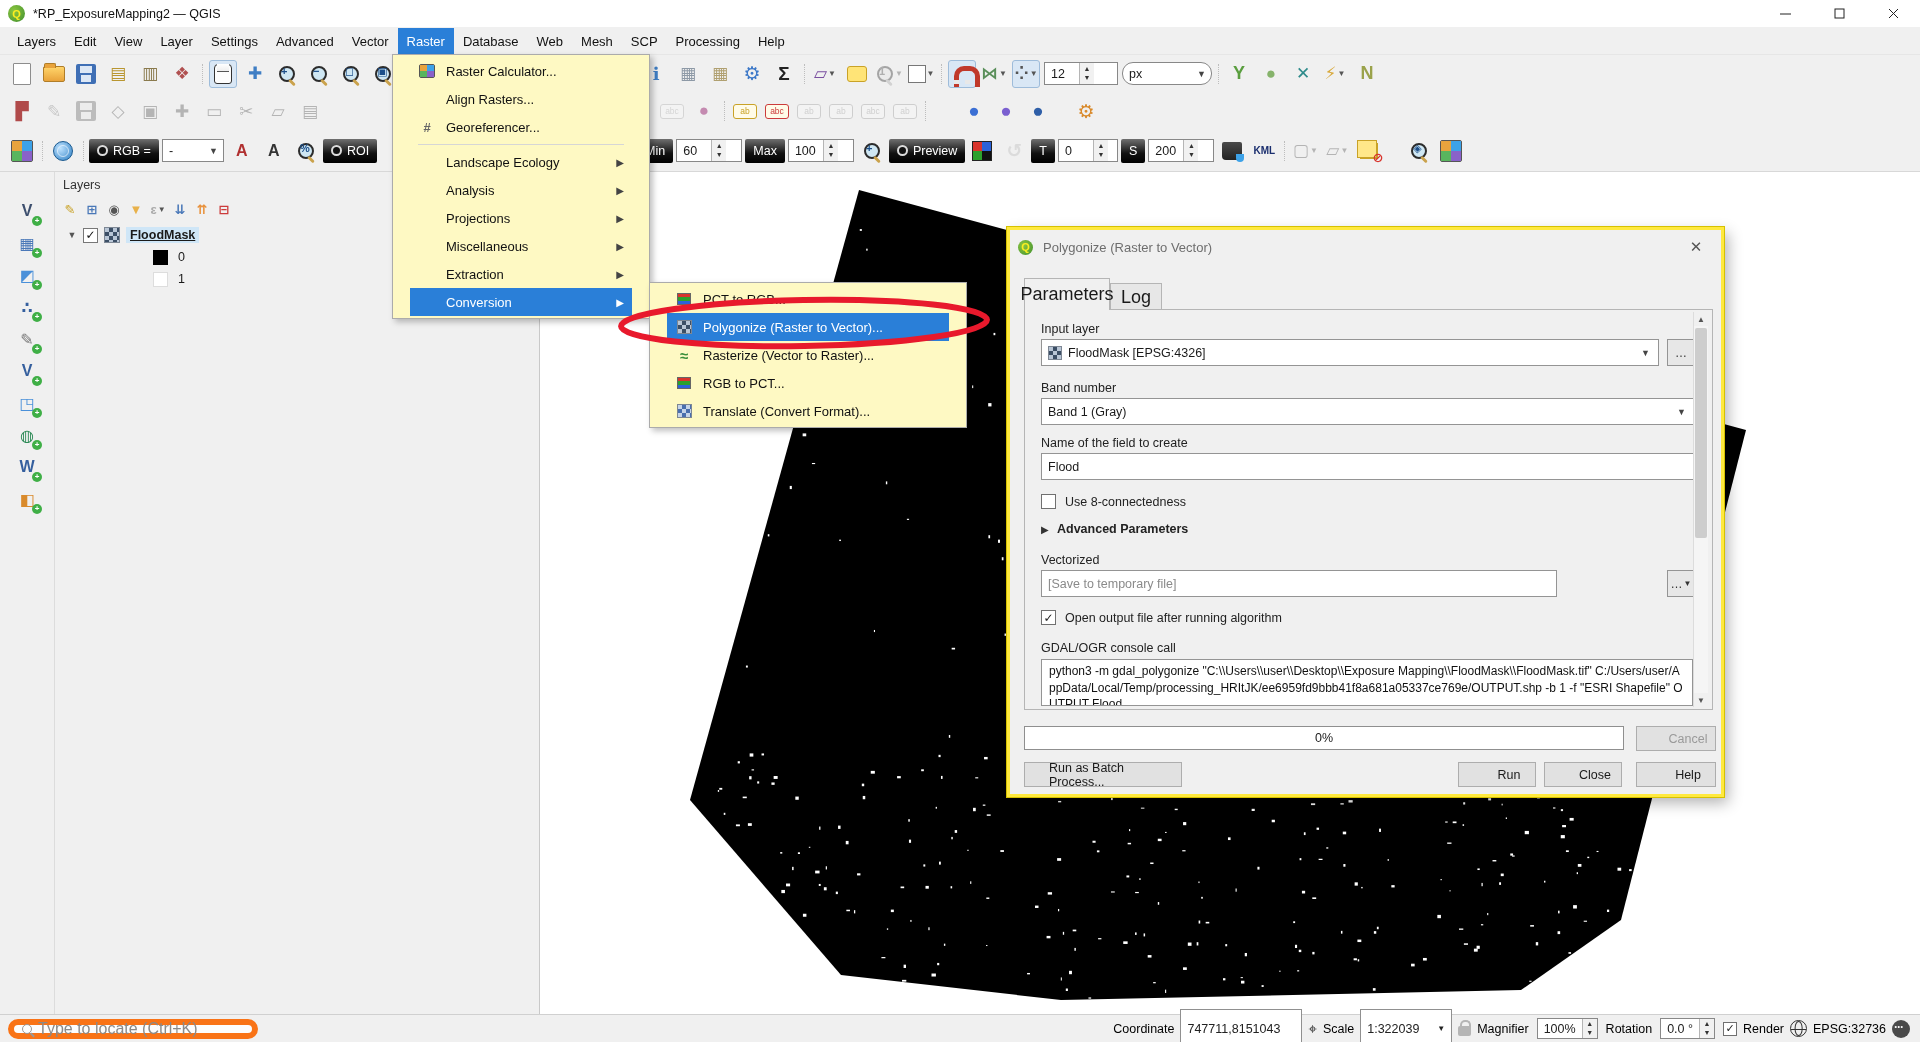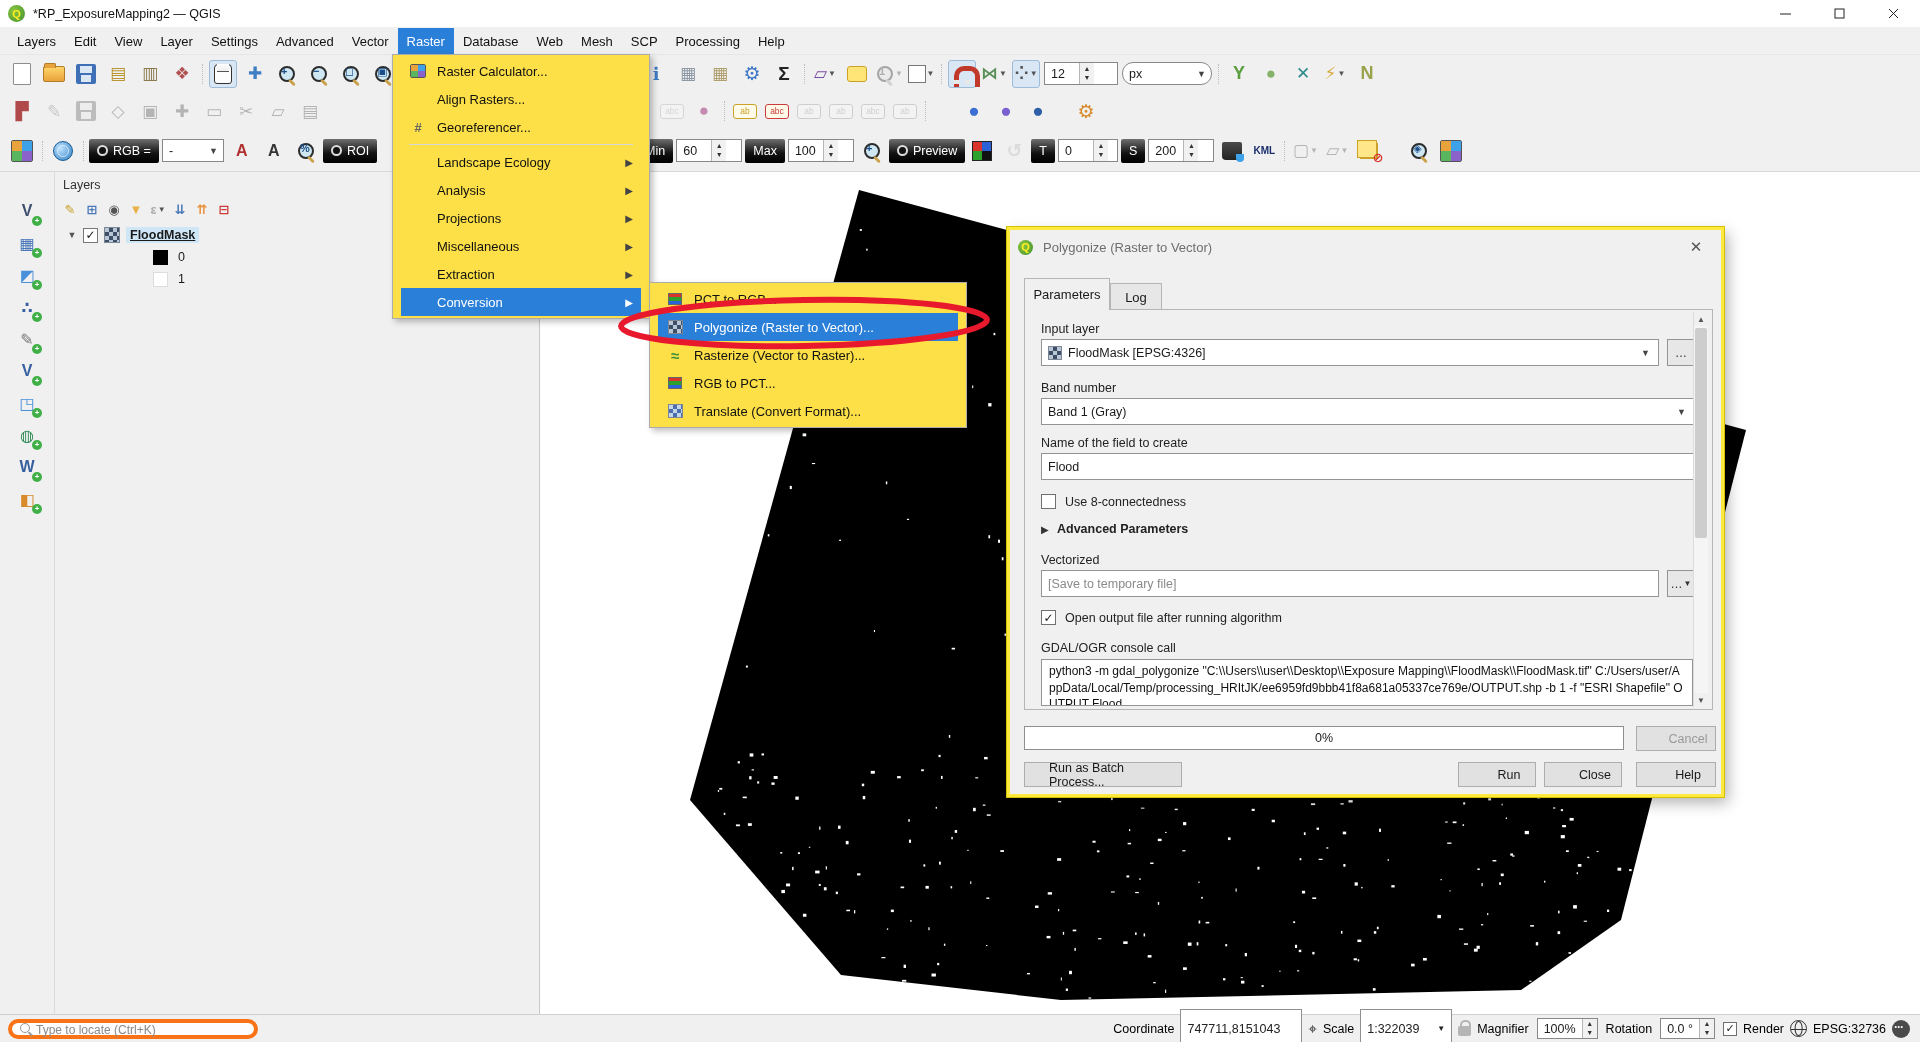--- a/index.html
+++ b/index.html
@@ -93,61 +93,61 @@
   .tree-row .cb { width:15px; height:15px; background:#fff; border:1px solid #777; margin-left:4px; display:flex; align-items:center; justify-content:center; font-size:12px; font-weight:bold; color:#111;}
   .tree-row .licon { width:16px; height:16px; margin-left:6px; flex:none;}
   .tree-row .lname { margin-left:6px; padding:1px 4px; }
   .row-selected .lname { background:#cfe6f7; font-weight:bold; text-decoration:underline; }
   .sw { width:15px; height:15px; margin-left:6px; flex:none; }
   .child-indent { width:92px; flex:none;}
 
   #canvas { position:absolute; left:539px; top:0; width:1381px; height:842px; background:#ffffff; border-left:1px solid #c9c9c9; overflow:hidden;}
 
   
-  .menu-panel { position:absolute; background:#fde047; border:1px solid #ababab; box-shadow:3px 3px 6px rgba(0,0,0,.25); z-index:50; padding:2px 8px; }
+  .menu-panel { position:absolute; background:#fef9c3; border:1px solid #ababab; box-shadow:3px 3px 6px rgba(0,0,0,.25); z-index:50; padding:2px 17px; }
   #raster-menu { left:392px; top:54px; width:258px; }
   #conversion-menu { left:649px; top:282px; width:318px; }
   .mrow { height:28px; display:flex; align-items:center; font-size:13px; color:#111; position:relative; }
   .mrow .micon { width:22px; height:18px; margin-left:6px; flex:none; display:flex; align-items:center; justify-content:center; font-size:13px;}
   .mrow .mlabel { margin-left:8px; white-space:nowrap; }
   .mrow .marrow { margin-left:auto; margin-right:8px; font-size:10px; color:#444; }
   .mrow.hl { background:#2a7fd8; color:#fff; }
   .mrow.hl .marrow { color:#fff; }
   .msep { height:1px; background:#d6d6d6; margin:3px 8px; }
   .bars3 { width:14px; height:12px; background:linear-gradient(#d8342c 0 33%, #2ca02c 33% 66%, #2c62d8 66%); border:1px solid #666;}
 
   
   #red-ellipse { position:absolute; left:614px; top:294px; width:380px; height:58px; z-index:60; pointer-events:none; }
 
   
   #dialog { position:absolute; left:1007px; top:227px; width:717px; height:570px; background:#f0f0f0; border:3px solid #ffe93e; box-shadow:0 0 0 1px #d6c100, 4px 6px 14px rgba(0,0,0,.3); z-index:40; }
   #dlg-titlebar { position:absolute; left:0; top:0; right:0; height:34px; display:flex; align-items:center; }
   #dlg-title { margin-left:10px; font-size:13px; color:#6e6e6e; }
   #dlg-close { margin-left:auto; margin-right:12px; font-size:15px; color:#555; width:26px; text-align:center;}
-  .dlg-tab { position:absolute; font-size:13px; display:flex; align-items:center; justify-content:center; }
+  .dlg-tab { position:absolute; font-size:18px; display:flex; align-items:center; justify-content:center; }
   #tab-params { left:14px; top:48px; width:86px; height:32px; background:#f0f0f0; border:1px solid #b5b5b5; border-bottom:none; z-index:2;}
   #tab-log { left:100px; top:53px; width:52px; height:27px; background:#e7e7e7; border:1px solid #b5b5b5; border-bottom:none; }
   #dlg-frame { position:absolute; left:14px; top:79px; width:689px; height:401px; border:1px solid #b5b5b5; background:#f0f0f0; }
   .fld-label { position:absolute; left:16px; font-size:12.5px; color:#222; }
   .fld { position:absolute; height:27px; background:#fff; border:1px solid #949494; display:flex; align-items:center; font-size:12.5px; padding:0 6px; }
   .fld .dda { margin-left:auto; font-size:9px; color:#444; padding-right:2px;}
   .browse { position:absolute; width:28px; height:27px; background:#e7e7e7; border:1px solid #949494; display:flex; align-items:center; justify-content:center; font-size:12px; color:#333;}
   .dcb { position:absolute; width:15px; height:15px; background:#fff; border:1px solid #707070; display:flex; align-items:center; justify-content:center; font-size:12px; font-weight:bold; }
   .dcb-label { position:absolute; font-size:12.5px; color:#222; }
   #console-box { position:absolute; left:16px; top:418px; width:652px; height:47px; background:#fff; border:1px solid #949494; font-size:12px; line-height:16.5px; padding:3px 7px; overflow:hidden; white-space:pre-wrap; word-break:break-all; color:#111;}
   #dlg-scroll { position:absolute; right:4px; top:2px; width:15px; bottom:2px; background:#f5f5f5; border-left:1px solid #dcdcdc;}
   .scr-arr { position:absolute; left:0; width:14px; height:14px; font-size:8px; color:#555; display:flex; align-items:center; justify-content:center; background:#f0f0f0;}
   #dlg-thumb { position:absolute; left:1px; top:16px; width:12px; height:210px; background:#cdcdcd; border-radius:2px;}
   #progress { position:absolute; left:14px; top:496px; width:600px; height:24px; background:#fff; border:1px solid #8f8f8f; display:flex; align-items:center; justify-content:center; font-size:12.5px;}
   .dbtn { position:absolute; height:25px; background:#e1e1e1; border:1px solid #adadad; font-size:12.5px; display:flex; align-items:center; justify-content:center;padding-left:24px; }
   .dbtn.disabled { color:#9a9a9a; }
 
   
   #statusbar { position:absolute; left:0; top:1014px; width:1920px; height:28px; background:#f0f0f0; border-top:1px solid #d0d0d0; display:flex; align-items:center; font-size:12.5px; color:#222;}
-  #locate-box { margin-left:8px; width:250px; height:20px; border:4px solid #f97316; border-radius:10px; background:#fdfdfd; display:flex; align-items:flex-start; color:#8a8a8a; font-size:12px; }
+  #locate-box { margin-left:8px; width:250px; height:20px; border:6px solid #f97316; border-radius:10px; background:#fdfdfd; display:flex; align-items:center; color:#8a8a8a; font-size:16px; }
   #locate-box .lmag { width:10px; height:10px; border:1.5px solid #999; border-radius:50%; margin-left:8px; position:relative;}
   #locate-box .lmag::after{content:""; position:absolute; right:-4px; bottom:-3px; width:5px; height:1.5px; background:#999; transform:rotate(45deg);}
   #locate-box span { margin-left:6px; }
   #sb-right { margin-left:auto; display:flex; align-items:center; gap:6px; padding-right:10px; }
   .sb-box { height:39px; background:#fff; border:1px solid #909090; display:flex; align-items:center; padding:0 6px; font-size:12.5px; }
   .sb-label { color:#000000; }
   .sb-cb { width:14px; height:14px; background:#fff; border:1px solid #707070; display:flex; align-items:center; justify-content:center; font-size:11px; font-weight:bold;}
   .sb-bubble { width:18px; height:18px; border-radius:50%; background:#4a4a4a; position:relative;}
   .sb-bubble::before{content:"•••"; position:absolute; left:2.5px; top:3px; color:#fff; font-size:7px; letter-spacing:.5px;}
   .sb-globe { width:17px; height:17px; border-radius:50%; border:1.5px solid #333; position:relative;}
@@ -1063,21 +1063,21 @@
         <span>Flood</span>
       </div>
 
       <div class="dcb" style="left:16px; top:184px;" id="cb-eight"></div>
       <div class="dcb-label" style="left:40px; top:185px;">Use 8-connectedness</div>
 
       <div class="dcb-label" style="left:16px; top:214px; font-size:10px; color:#333;">▶</div>
       <div class="dcb-label" style="left:32px; top:212px; font-weight:bold;">Advanced Parameters</div>
 
       <div class="fld-label" style="top:243px;">Vectorized</div>
-      <div class="fld" style="left:16px; top:260px; width:618px; color:#8a8a8a;">
+      <div class="fld" style="left:16px; top:260px; width:516px; color:#8a8a8a;">
         <span>[Save to temporary file]</span>
       </div>
       <div class="browse" style="left:642px; top:260px;">…<span style="font-size:8px;margin-left:1px;">▼</span></div>
 
       <div class="dcb" style="left:16px; top:300px;" id="cb-open">✓</div>
       <div class="dcb-label" style="left:40px; top:301px;">Open output file after running algorithm</div>
 
       <div class="fld-label" style="top:331px;">GDAL/OGR console call</div>
       <div id="console-box" style="top:349px;">python3 -m gdal_polygonize "C:\\Users\\user\\Desktop\\Exposure Mapping\\FloodMask\\FloodMask.tif" C:/Users/user/AppData/Local/Temp/processing_HRItJK/ee6959fd9bbb41f8a681a05337ce769e/OUTPUT.shp -b 1 -f "ESRI Shapefile" OUTPUT Flood</div>
 

